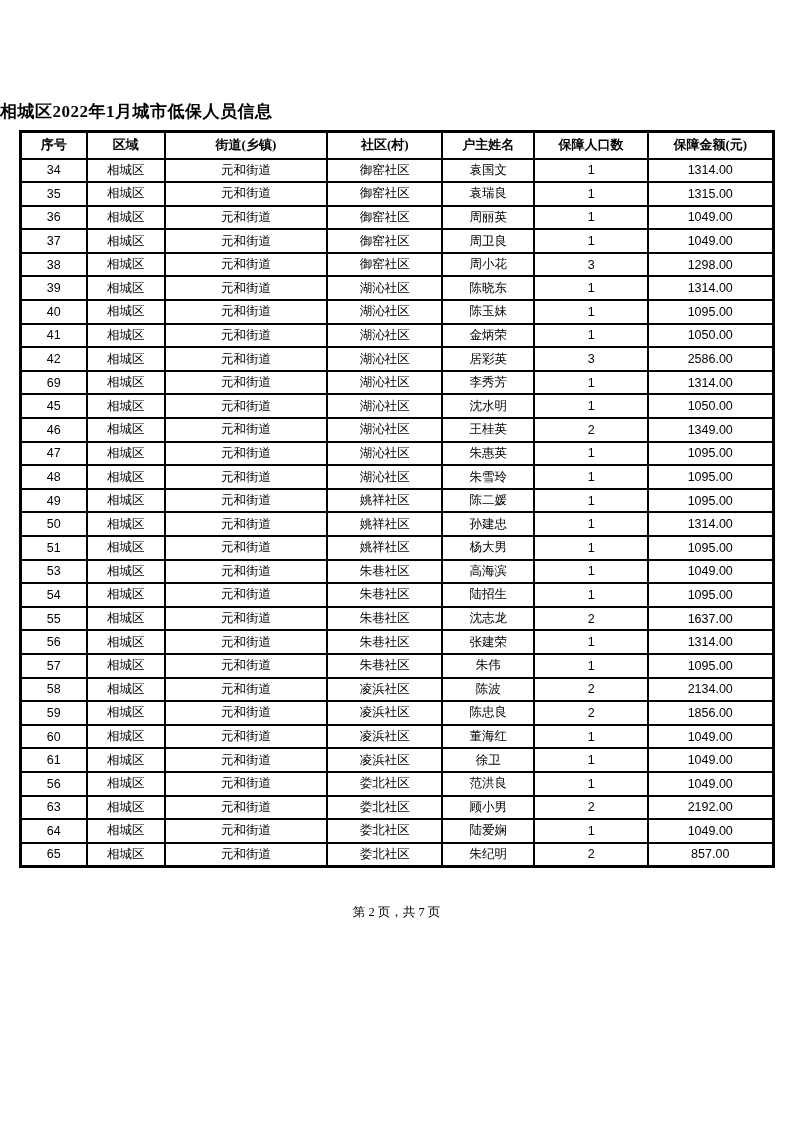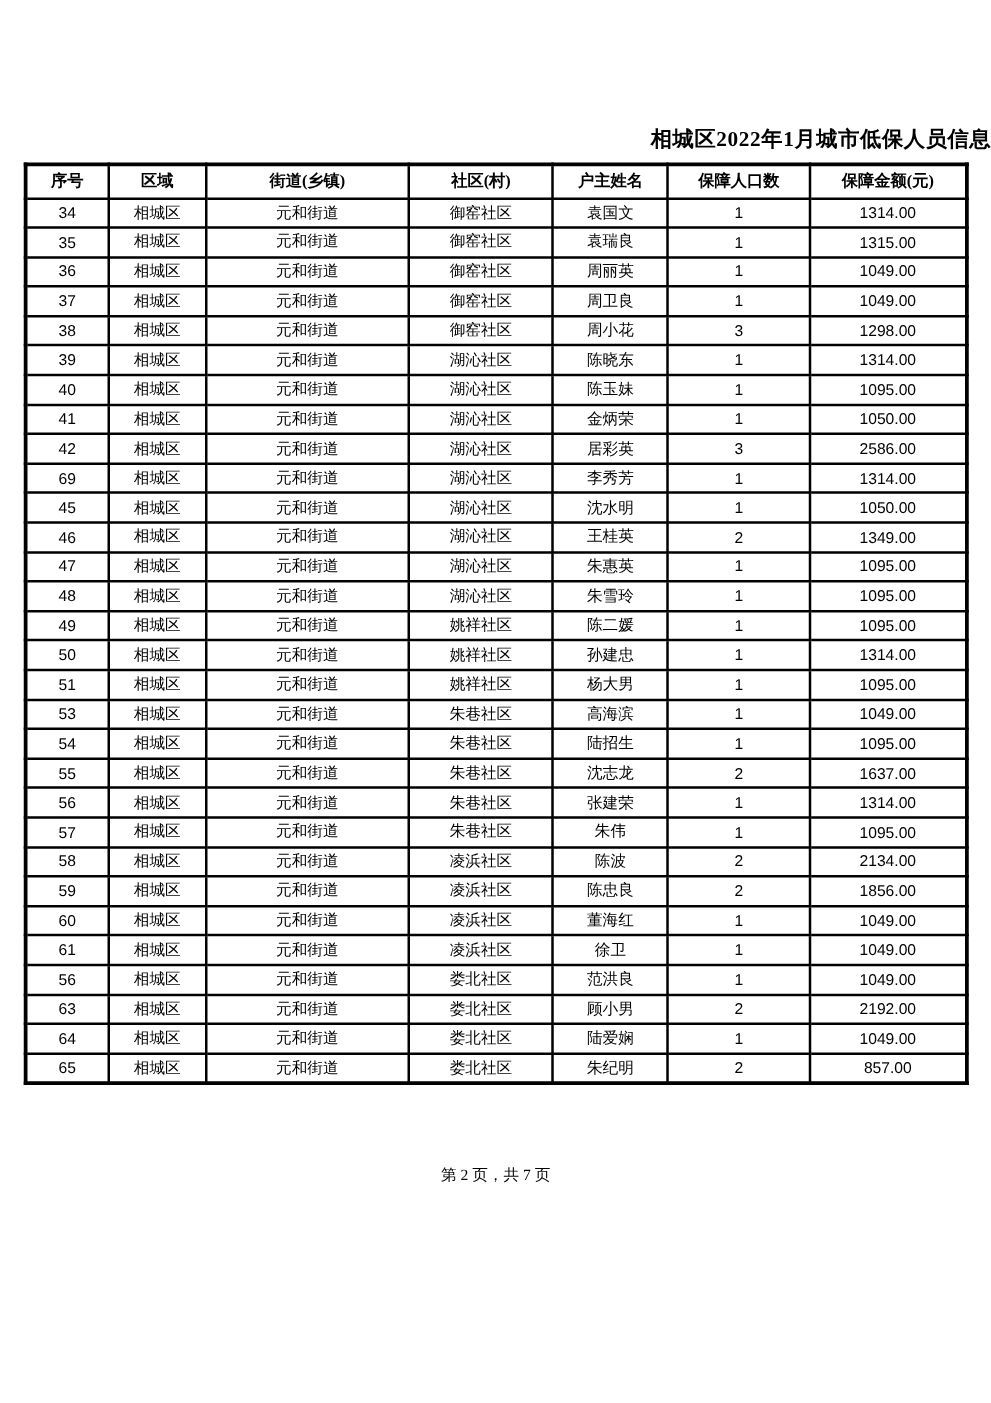--- a/index.html
+++ b/index.html
@@ -13,21 +13,21 @@
   .page {
     width: 793px;
     height: 1122px;
     background: #ffffff;
     position: relative;
     overflow: hidden;
   }
   .title {
     margin: 0;
     padding-top: 100px;
-    text-align: right;
+    text-align: left;
     font-size: 17px;
     font-weight: 700;
     letter-spacing: 0.5px;
     font-family: "Liberation Serif", "DejaVu Serif", serif;
   }
   table.welfare {
     border-collapse: collapse;
     table-layout: fixed;
     width: 756px;
     margin: 7px auto 0 auto;
@@ -58,21 +58,21 @@
   td[data-name="cell-amount"] {
     font-family: "Liberation Sans", sans-serif;
   }
   td[data-name="cell-region"],
   td[data-name="cell-street"],
   td[data-name="cell-community"],
   td[data-name="cell-name"] {
     font-family: "Liberation Serif", "DejaVu Serif", serif;
   }
   .footer {
-    margin-top: 64px;
+    margin-top: 36px;
     text-align: center;
     font-size: 12.5px;
     font-family: "Liberation Serif", "DejaVu Serif", serif;
   }
   col.c-no        { width: 8.9%; }
   col.c-region    { width: 10.3%; }
   col.c-street    { width: 21.6%; }
   col.c-community { width: 15.3%; }
   col.c-name      { width: 12.2%; }
   col.c-pop       { width: 15.1%; }

